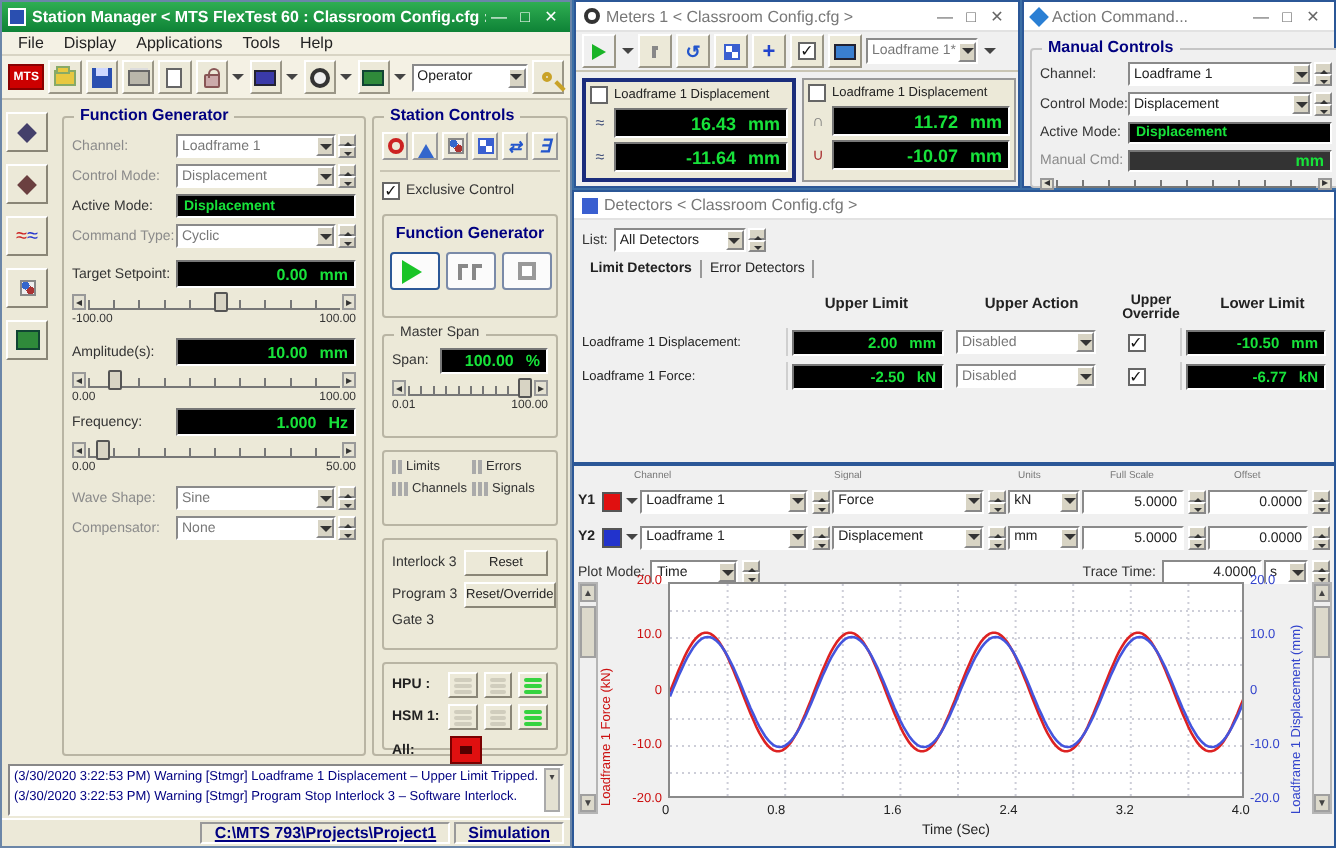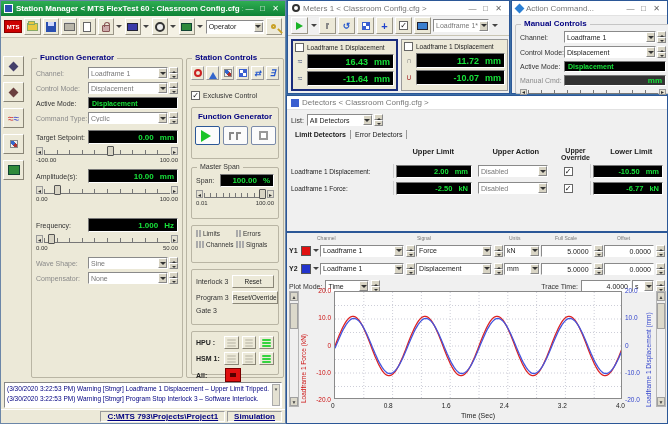--- a/index.html
+++ b/index.html
@@ -151,20 +151,27 @@
   <div class="win" style="left:0;top:0;width:286px;height:424px;">
     <div class="tbgreen">
       <span class="appico" style="background:#2a4fb0;border:1px solid #fff;"></span>
       <span class="t">Station Manager &lt; MTS FlexTest 60 : Classroom Config.cfg : good tun...</span>
       <span class="wc">
           <span>—</span>
           <span>□</span>
           <span>✕</span>
         </span>
     </div>
+    <div class="menubar">
+      <span>File</span>
+      <span>Display</span>
+      <span>Applications</span>
+      <span>Tools</span>
+      <span>Help</span>
+    </div>
     <div class="toolbar">
       <span class="i-mts">MTS</span>
       <span class="tbtn">
           <i class="i-folder"></i>
         </span>
       <span class="tbtn">
           <i class="i-save"></i>
         </span>
       <span class="tbtn">
           <i class="i-print"></i>
@@ -284,21 +291,21 @@
         <span class="sl-arrow" style="left:0;">◂</span>
         <span class="sl-track"></span>
         <span class="sl-thumb" style="left:18px;"></span>
         <span class="sl-arrow" style="right:0;">▸</span>
       </div>
       <div class="minmax">
           <span>0.00</span>
           <span>100.00</span>
         </div>
 
-      <div class="row" style="margin-top:16px;">
+      <div class="row" style="margin-top:2px;">
           <span class="lbl lblw">Frequency:</span>
         <span class="disp" style="flex:1;">
             <span class="v">1.000</span>
             <span class="u">Hz</span>
           </span>
         </div>
       <div class="slider">
         <span class="sl-arrow" style="left:0;">◂</span>
         <span class="sl-track"></span>
         <span class="sl-thumb" style="left:12px;"></span>

